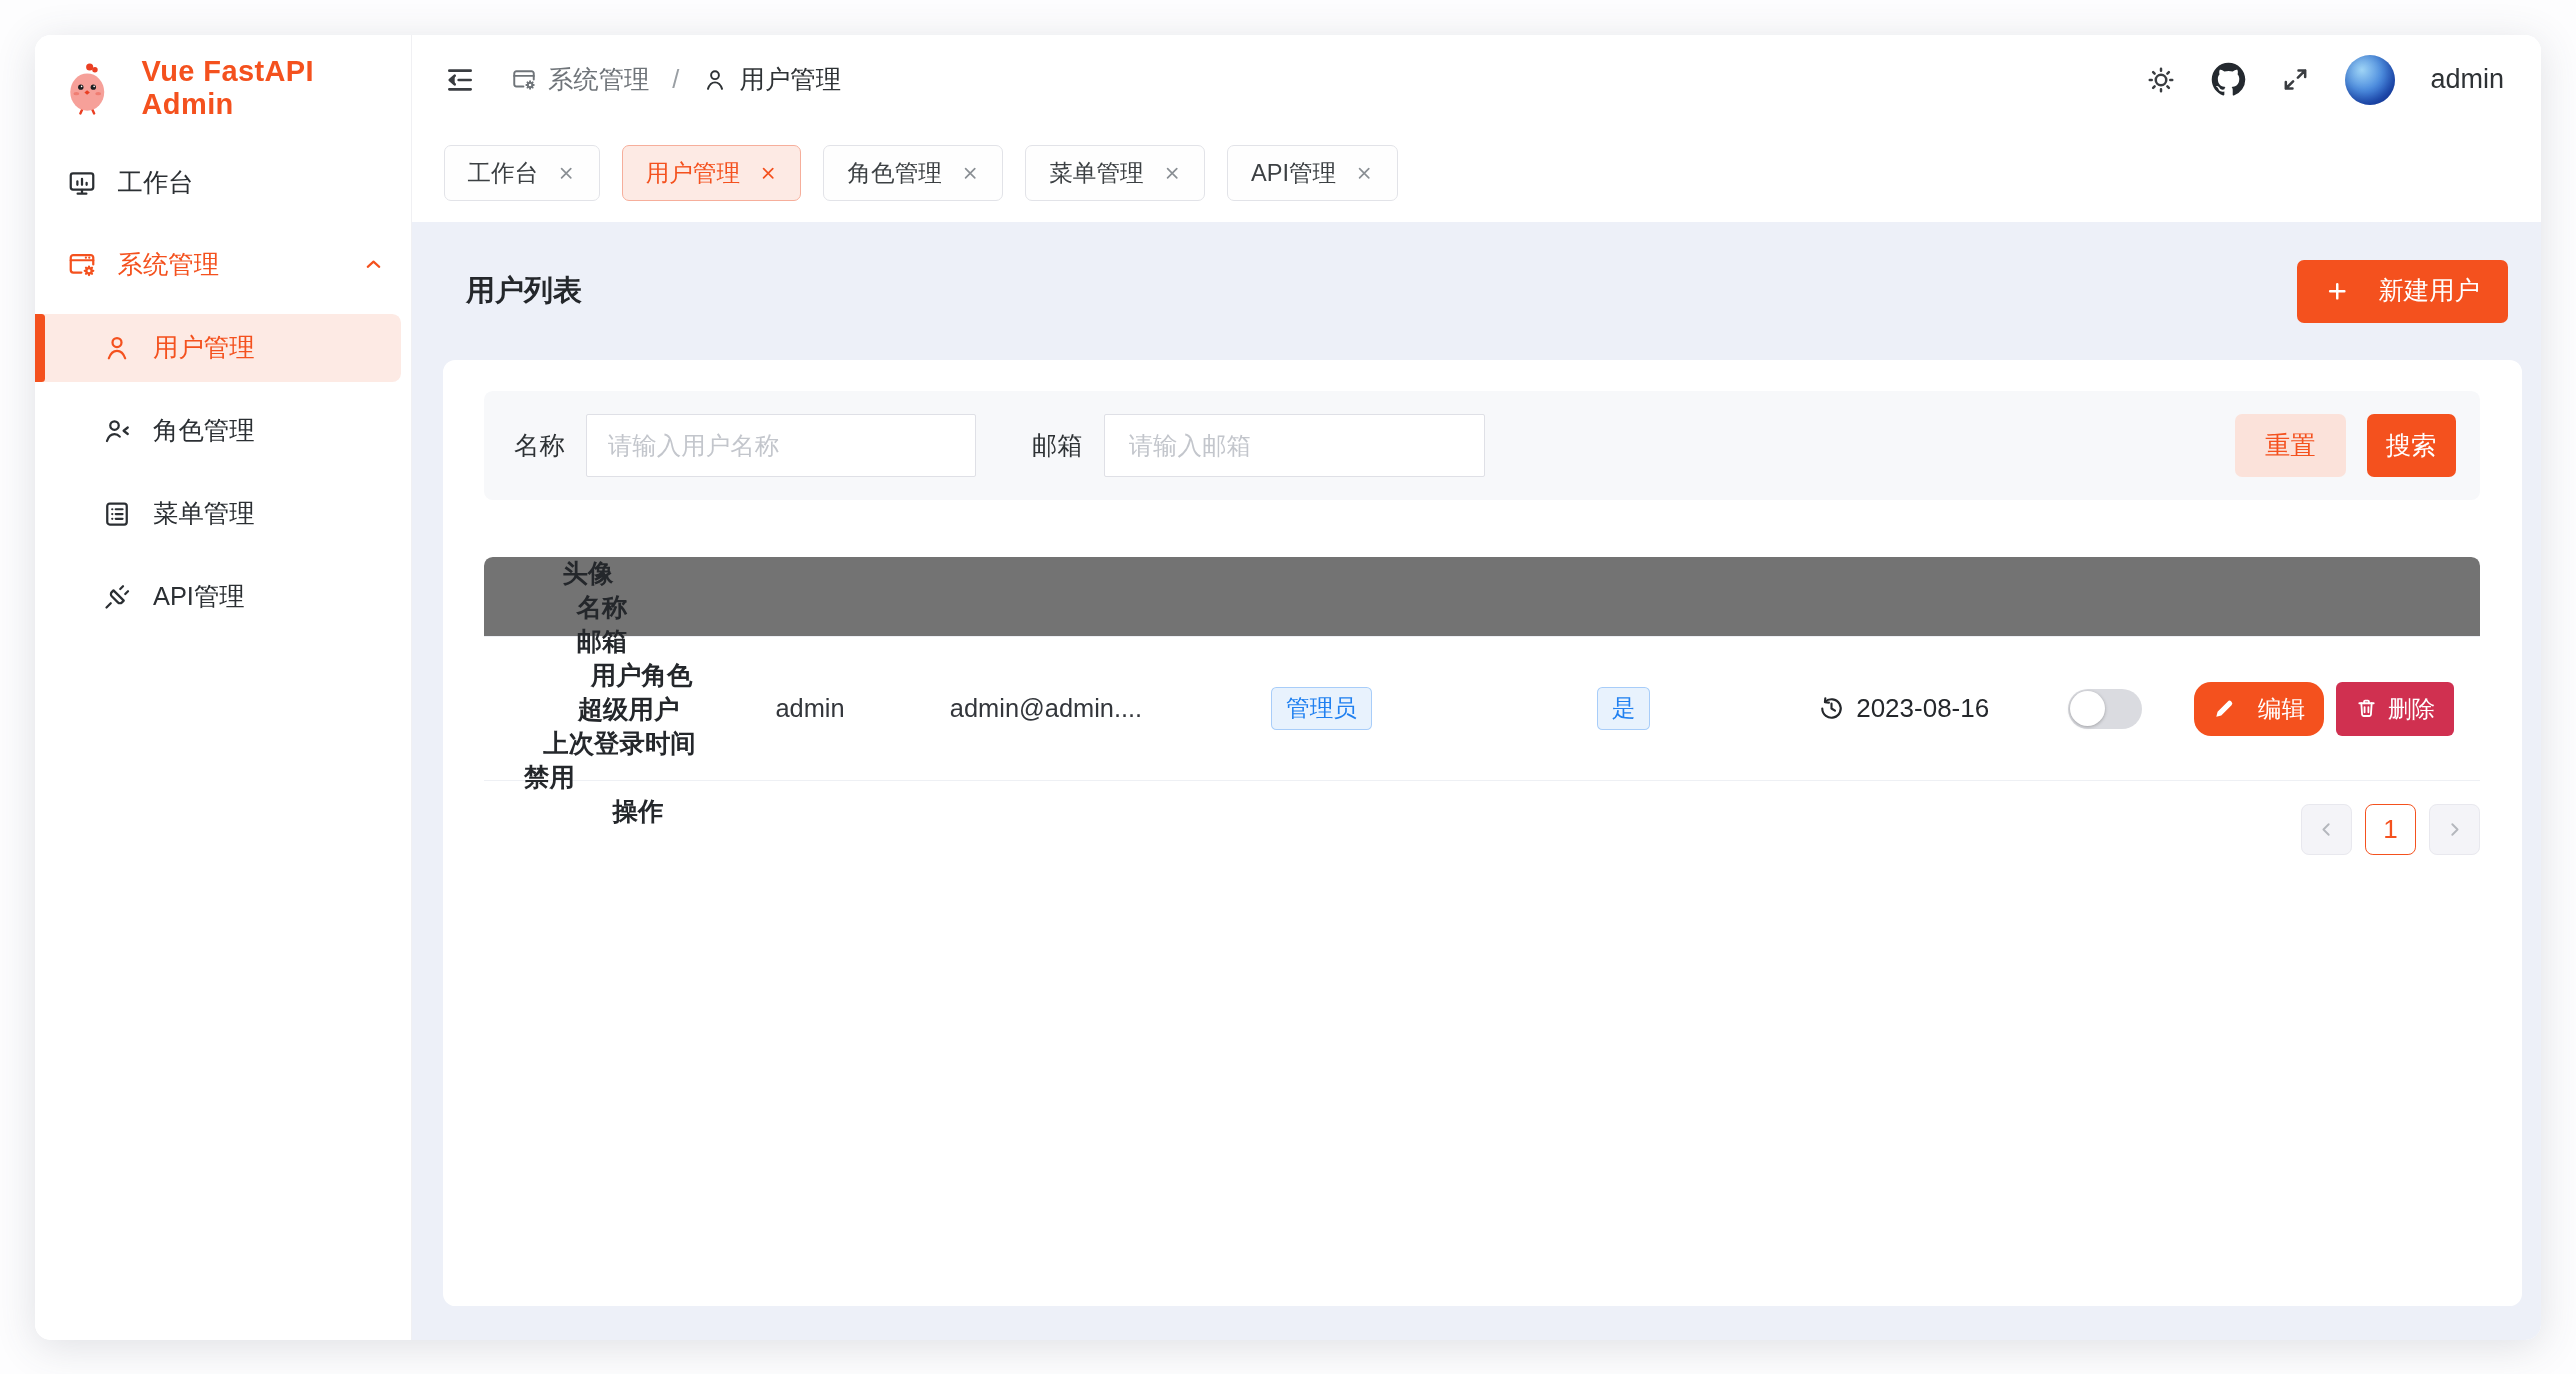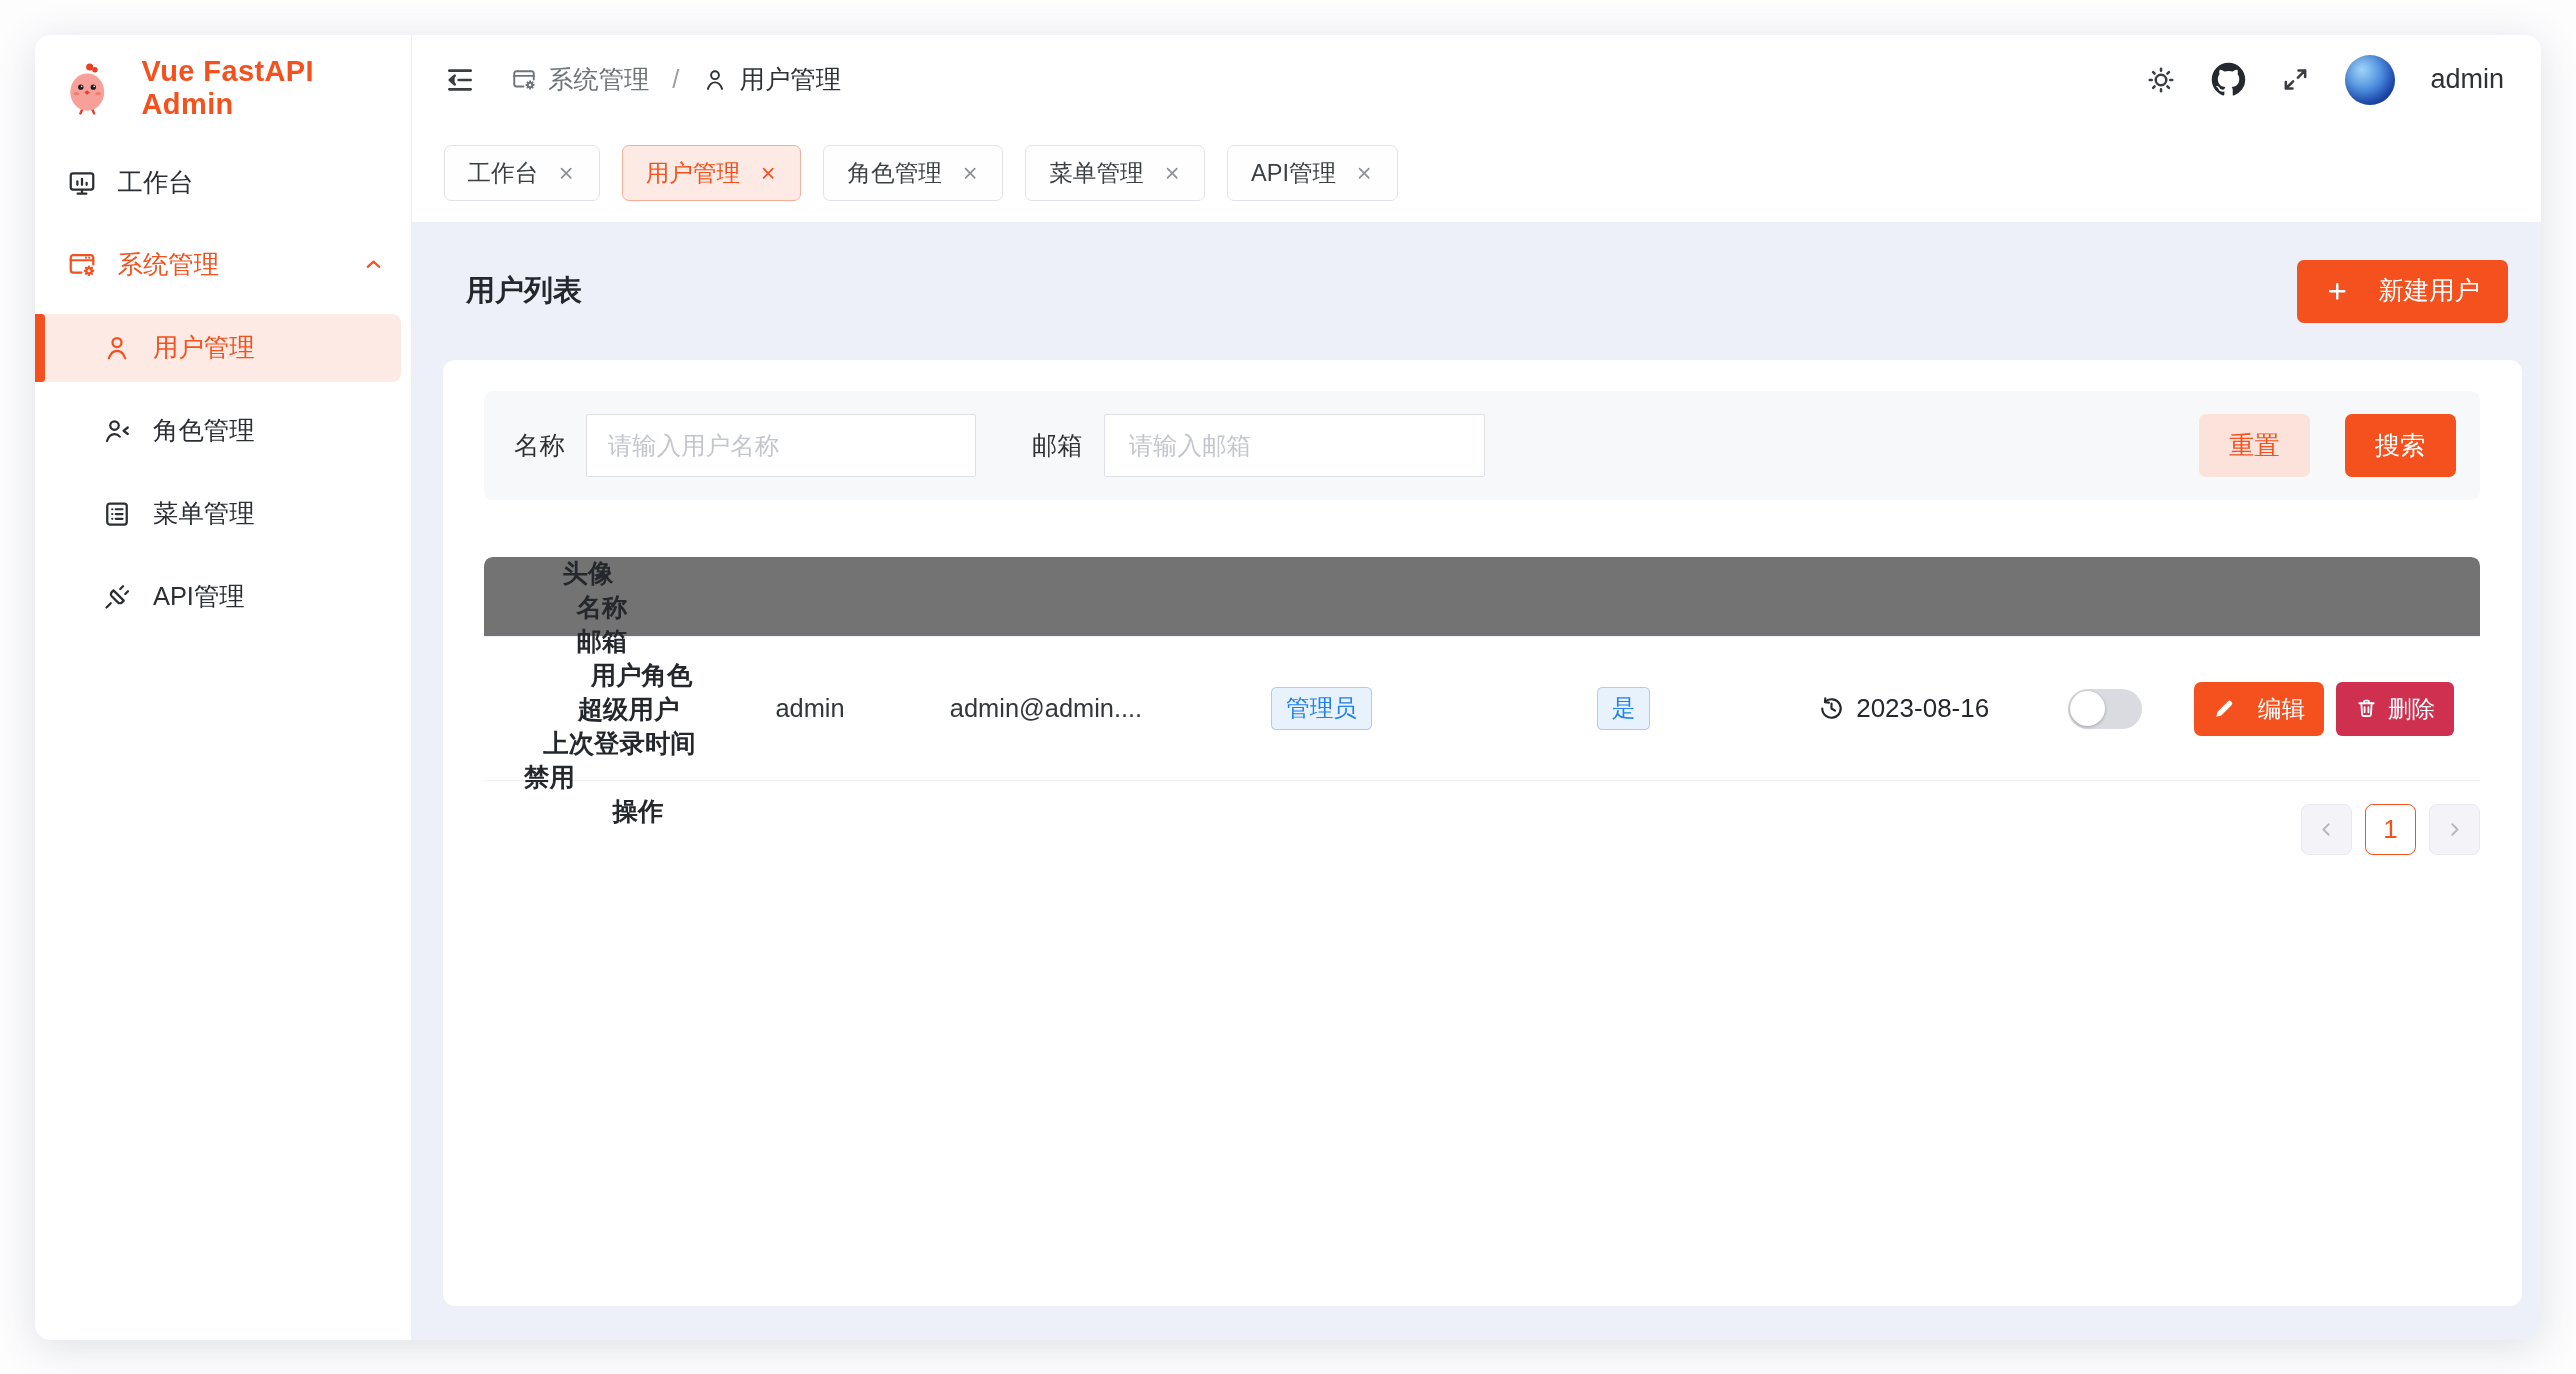--- a/index.html
+++ b/index.html
@@ -55,34 +55,34 @@
   .btn-create { height:63px; padding:0 28px; border-radius:7px; background:#F4511E; color:#fff; font-size:25.4px; gap:29px; }
   .card { margin:0 19px 0 31px; height:946px; background:#fff; border-radius:12.3px; padding:31px 42px 0 41px; }
   
   .filter-bar { height:109px; background:#f7f8fa; border-radius:8.8px; display:flex; align-items:center; padding:0 24.5px 0 30px; }
   .f-label { font-size:25.4px; color:#2e3235; margin-right:21px; flex-shrink:0; }
   .f-input { width:390px; height:63px; border:0.9px solid #dfe0e6; border-radius:2px; background:#fff; padding:0 21px; font-size:24.5px; color:#4d7c0f; font-family:inherit; outline:none; }
   .f-input::placeholder { color:#c3c6cc; }
   .f-input.email { width:381px;padding-left:24px; }
   .gap2 { margin-left:56px; }
   .btn-reset { margin-left:auto; height:63px; padding:0 30px; border-radius:7px; background:#fbe2da; color:#F4511E; font-size:25.4px; }
-  .btn-search { margin-left:35px; height:63px; padding:0 30px; border-radius:7px; background:#F4511E; color:#fff; font-size:25.4px; }
+  .btn-search { margin-left:21px; height:63px; padding:0 19px; border-radius:7px; background:#F4511E; color:#fff; font-size:25.4px; }
   
   .table { margin-top:57px; }
   .t-head { display:flex; height:80px; background:#737373; border-radius:8.8px 8.8px 0 0; border-bottom:0.9px solid #edeff4;flex-direction:column; }
   .th { display:flex; align-items:center; justify-content:center; font-size:25.4px; font-weight:700; color:#24272b; }
   .t-row { display:flex; height:144px; border-bottom:0.9px solid #eef0f4; background:#fff; }
   .td { display:flex; align-items:center; justify-content:center; font-size:25.4px; color:#33363b; }
   .c0{width:208px;} .c1{width:236px;} .c2{width:236px;} .c3{width:315px;} .c4{width:289px;} .c5{width:271px;} .c6{width:131px;} .c7{width:308px;}
   .tag { padding:6.1px 14px; font-size:23.6px; color:#2080f0; background:rgba(32,128,240,.10); border:0.9px solid rgba(32,128,240,.32); border-radius:5.3px; line-height:1.2; }
   .login-cell { gap:11.4px; color:#24272b; font-size:26px; }
   .switch { width:74px; height:40px; border-radius:20px; background:#dadbe0; position:relative; cursor:pointer; flex-shrink:0; }
   .switch .knob { position:absolute; left:2.6px; top:2.6px; width:35px; height:35px; border-radius:50%; background:#fff; box-shadow:0 0.9px 3.5px rgba(0,0,0,.28); }
   .ops { gap:12.3px; }
-  .btn-edit { height:54px; padding:0 19px; border-radius:7px; background:#F4511E; color:#fff; font-size:23.6px; gap:23px; }
+  .btn-edit { height:54px; padding:0 19px; border-radius:17px; background:#F4511E; color:#fff; font-size:23.6px; gap:23px; }
   .btn-del { height:54px; padding:0 19px; border-radius:6.1px; background:#d03050; color:#fff; font-size:23.6px; gap:9.6px; }
   
   .pager { margin-top:23px; display:flex; justify-content:flex-end; align-items:center; gap:13px; }
   .pg-btn { width:51px; height:51px; border-radius:7.9px; background:#f4f4f8; border:0.9px solid #e8e8ee; color:#b4b7bd; }
   .pg-cur { width:51px; height:51px; border-radius:7.9px; background:#fff; border:1.8px solid #F4511E; color:#F4511E; font-size:26px; }
 </style>
 </head>
 <body>
 
 <div class="window">

